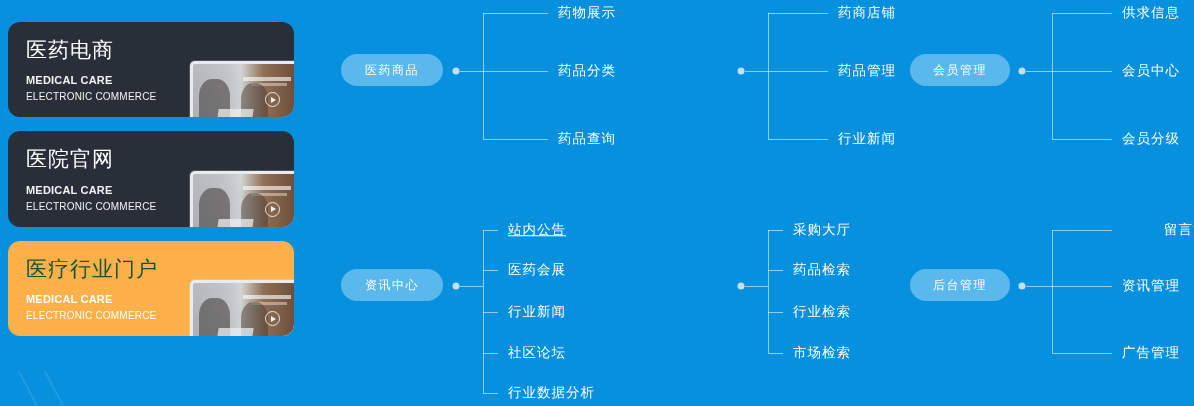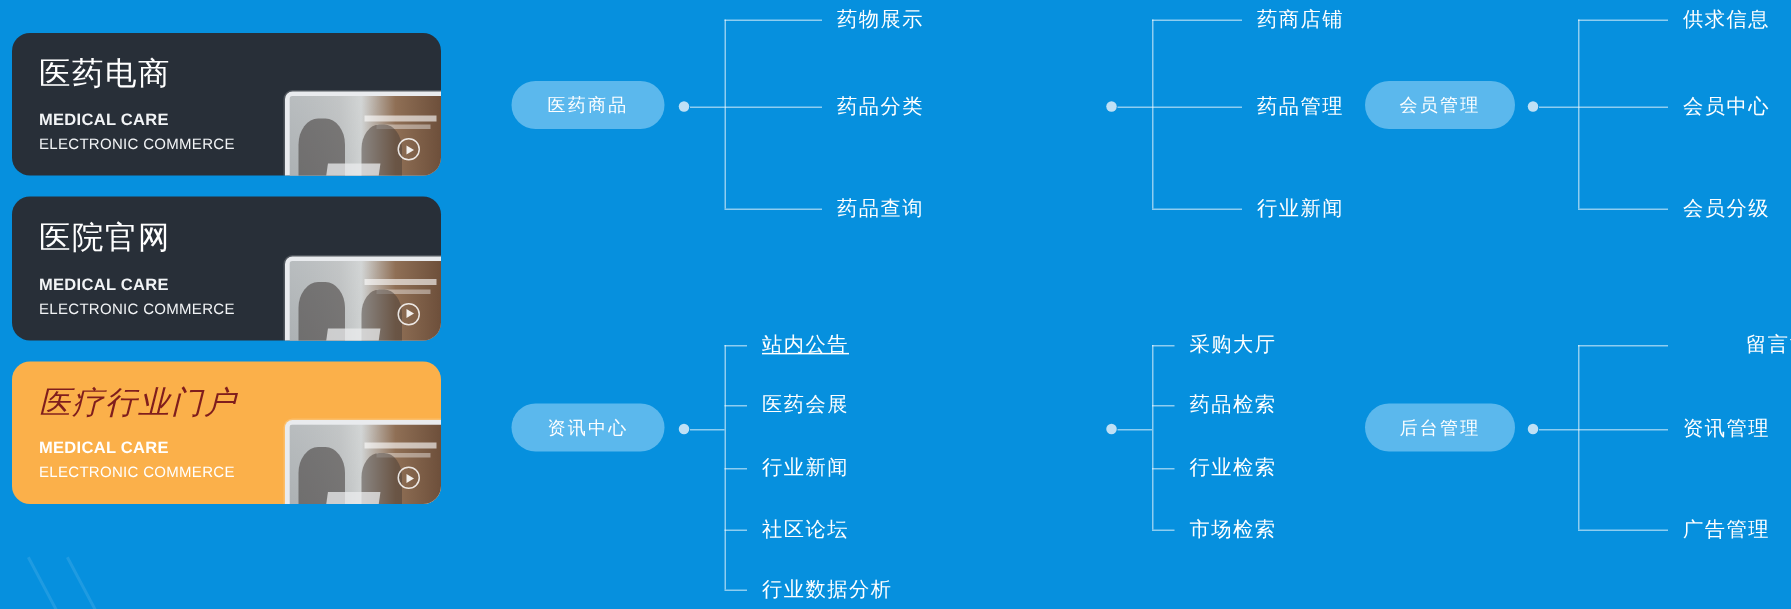--- a/index.html
+++ b/index.html
@@ -48,21 +48,21 @@
     z-index: 2;
   }
   .card-title {
     font-size: 21px;
     font-weight: 400;
     letter-spacing: 1px;
     line-height: 1.35;
     margin-bottom: 8px;
   }
   .card.dark .card-title  { color: #ffffff; }
-  .card.amber .card-title { color: #7f1d1d; font-style: italic; }
+  .card.amber .card-title { color: #14532d; }
   .card-sub1 {
     font-size: 11px;
     font-weight: 700;
     letter-spacing: 0.2px;
     line-height: 1.55;
   }
   .card-sub2 {
     font-size: 10px;
     font-weight: 400;
     letter-spacing: 0.2px;

